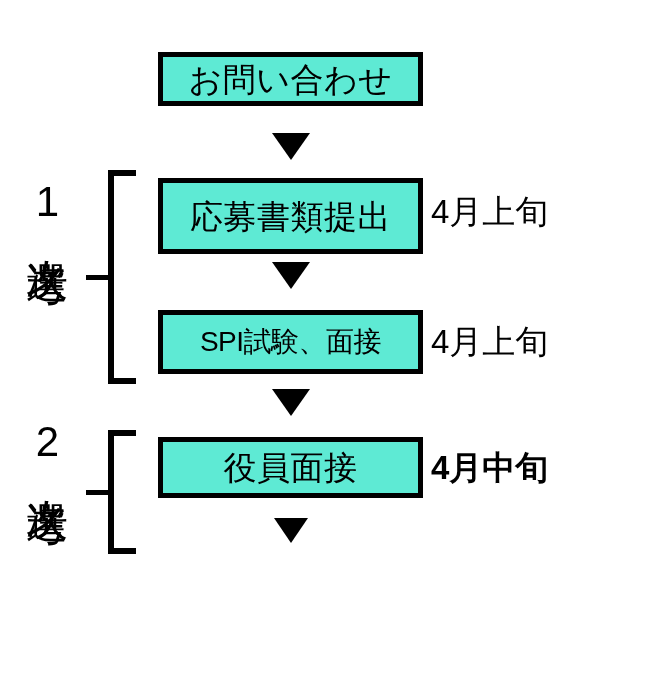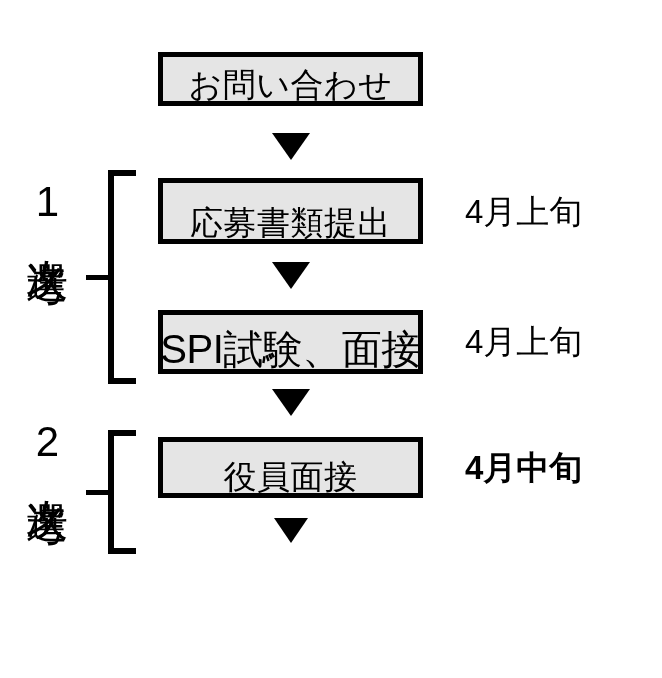--- a/index.html
+++ b/index.html
@@ -22,39 +22,39 @@
     top: 0;
     width: 662px;
     height: 678px;
   }
 
   
   .node-box {
     position: absolute;
     box-sizing: border-box;
     border: 5px solid #000000;
-    background: #e5e5e5;
+    background: #5eead4;
     display: flex;
-    align-items: flex-end;
+    align-items: center;
     justify-content: center;
   }
   .node-label {
     font-size: 33px;
     line-height: 1;
     letter-spacing: 0.5px;
     white-space: nowrap;
     color: #000000;
   }
   .node-label.tight {
     letter-spacing: -0.5px;
-    font-size: 40px;
+    font-size: 28px;
   }
 
   #box-inquiry   { left: 158px; top:  52px; width: 265px; height: 54px; }
-  #box-documents { left: 158px; top: 178px; width: 265px; height: 66px; }
+  #box-documents { left: 158px; top: 178px; width: 265px; height: 76px; }
   #box-spi       { left: 158px; top: 310px; width: 265px; height: 64px; }
   #box-executive { left: 158px; top: 437px; width: 265px; height: 61px; }
   #box-offer     { left: 158px; top: 567px; width: 265px; height: 62px; }
 
   
   .arrow-down {
     position: absolute;
     width: 0;
     height: 0;
     border-left: 19px solid transparent;
@@ -117,21 +117,20 @@
   #stage-label-1 { left: 24px; top: 178px; }
   #stage-label-2 { left: 24px; top: 418px; }
 
   
   .schedule-note {
     position: absolute;
     font-size: 33px;
     line-height: 1;
     white-space: nowrap;
     color: #000000;
-    margin-left: 34px;
   }
   #note-documents { left: 431px; top: 195px; }
   #note-spi       { left: 431px; top: 325px; }
   #note-executive { left: 431px; top: 451px; font-weight: bold; }
 </style>
 </head>
 <body>
 
 <div id="flow-root">
 

